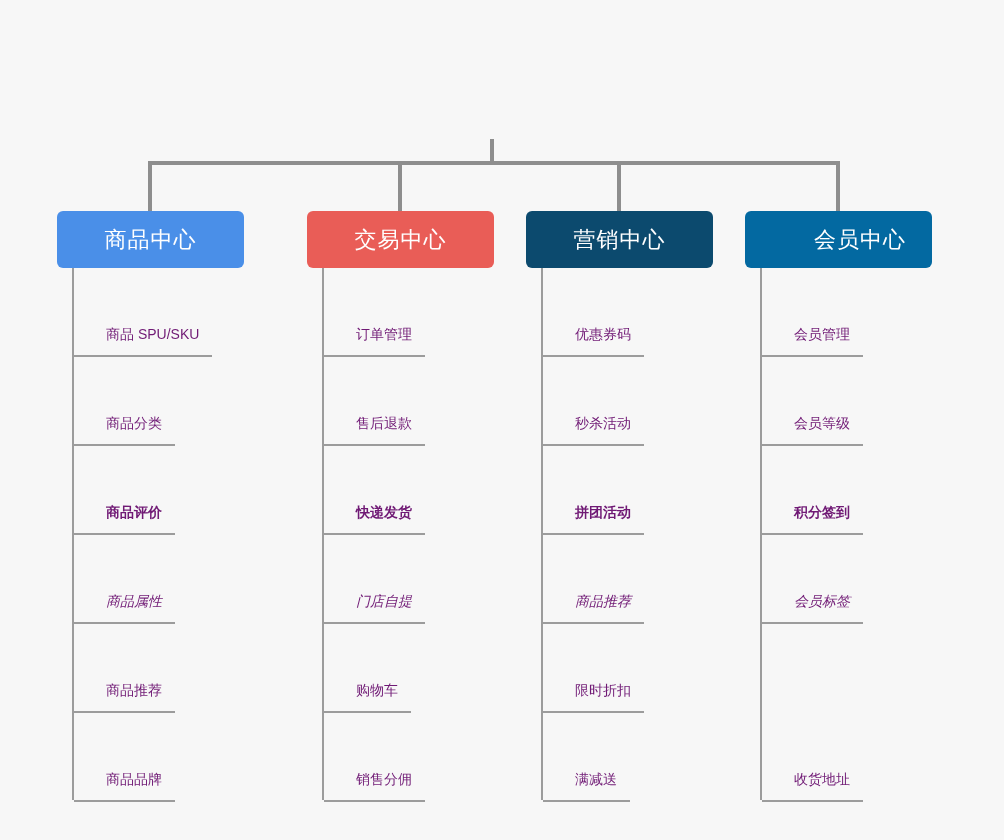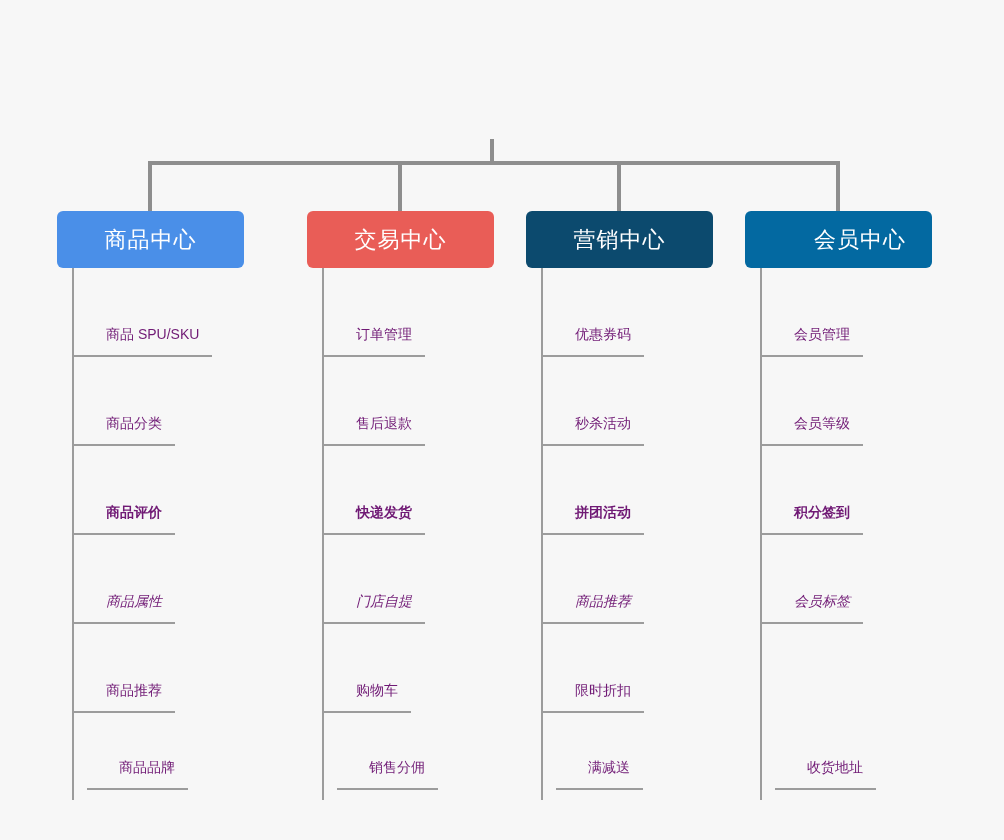--- a/index.html
+++ b/index.html
@@ -53,21 +53,21 @@
     padding:0 13px 6px 32px;
     border-bottom:2px solid var(--child-line-color,#9c9c9c);
     font-size:14px;color:#701a75;white-space:nowrap;
     box-sizing:content-box;
   }
   .r0{top:52px;}
   .r1{top:141px;}
   .r2{top:230px;font-weight:bold;}
   .r3{top:319px;font-style:italic;}
   .r4{top:408px;}
-  .r5{top:485px;margin-left:13px;}
+  .r5{top:497px;}
 </style>
 </head>
 <body>
 
 <div class="canvas">
 
   <div class="tline root-stub"></div>
   <div class="tline h-line"></div>
   <div class="tline stub stub-0"></div>
   <div class="tline stub stub-1"></div>

